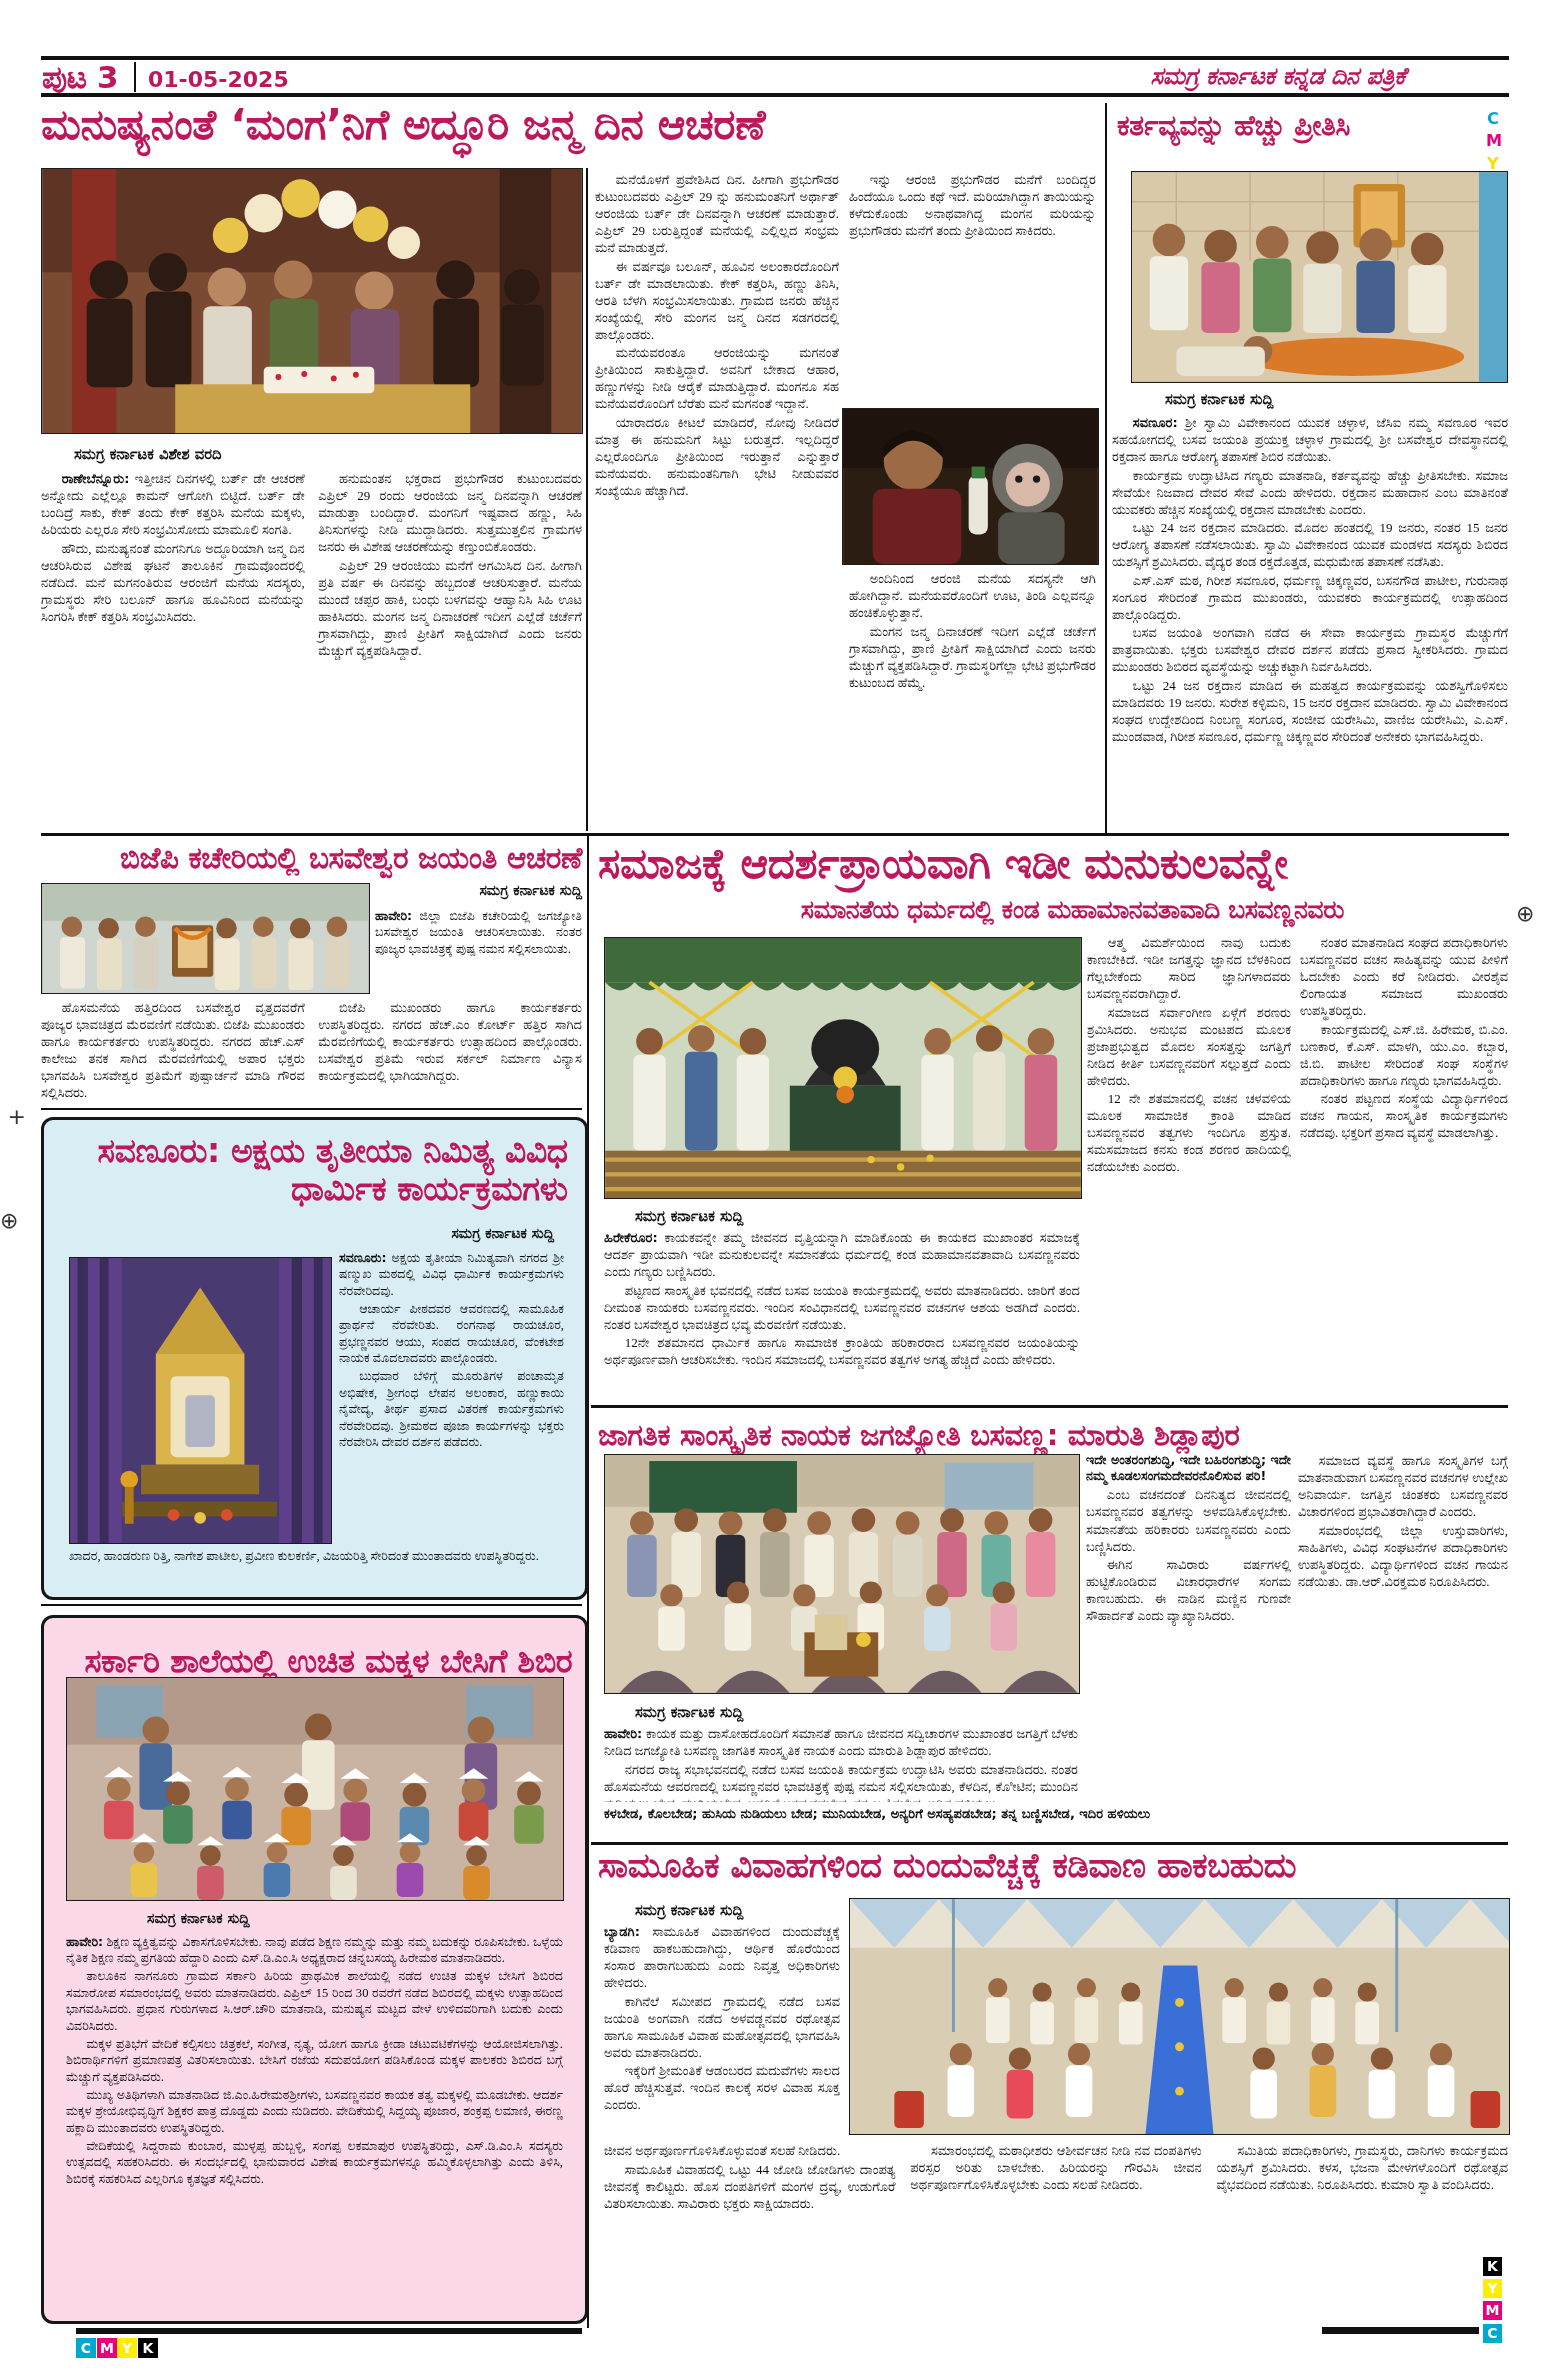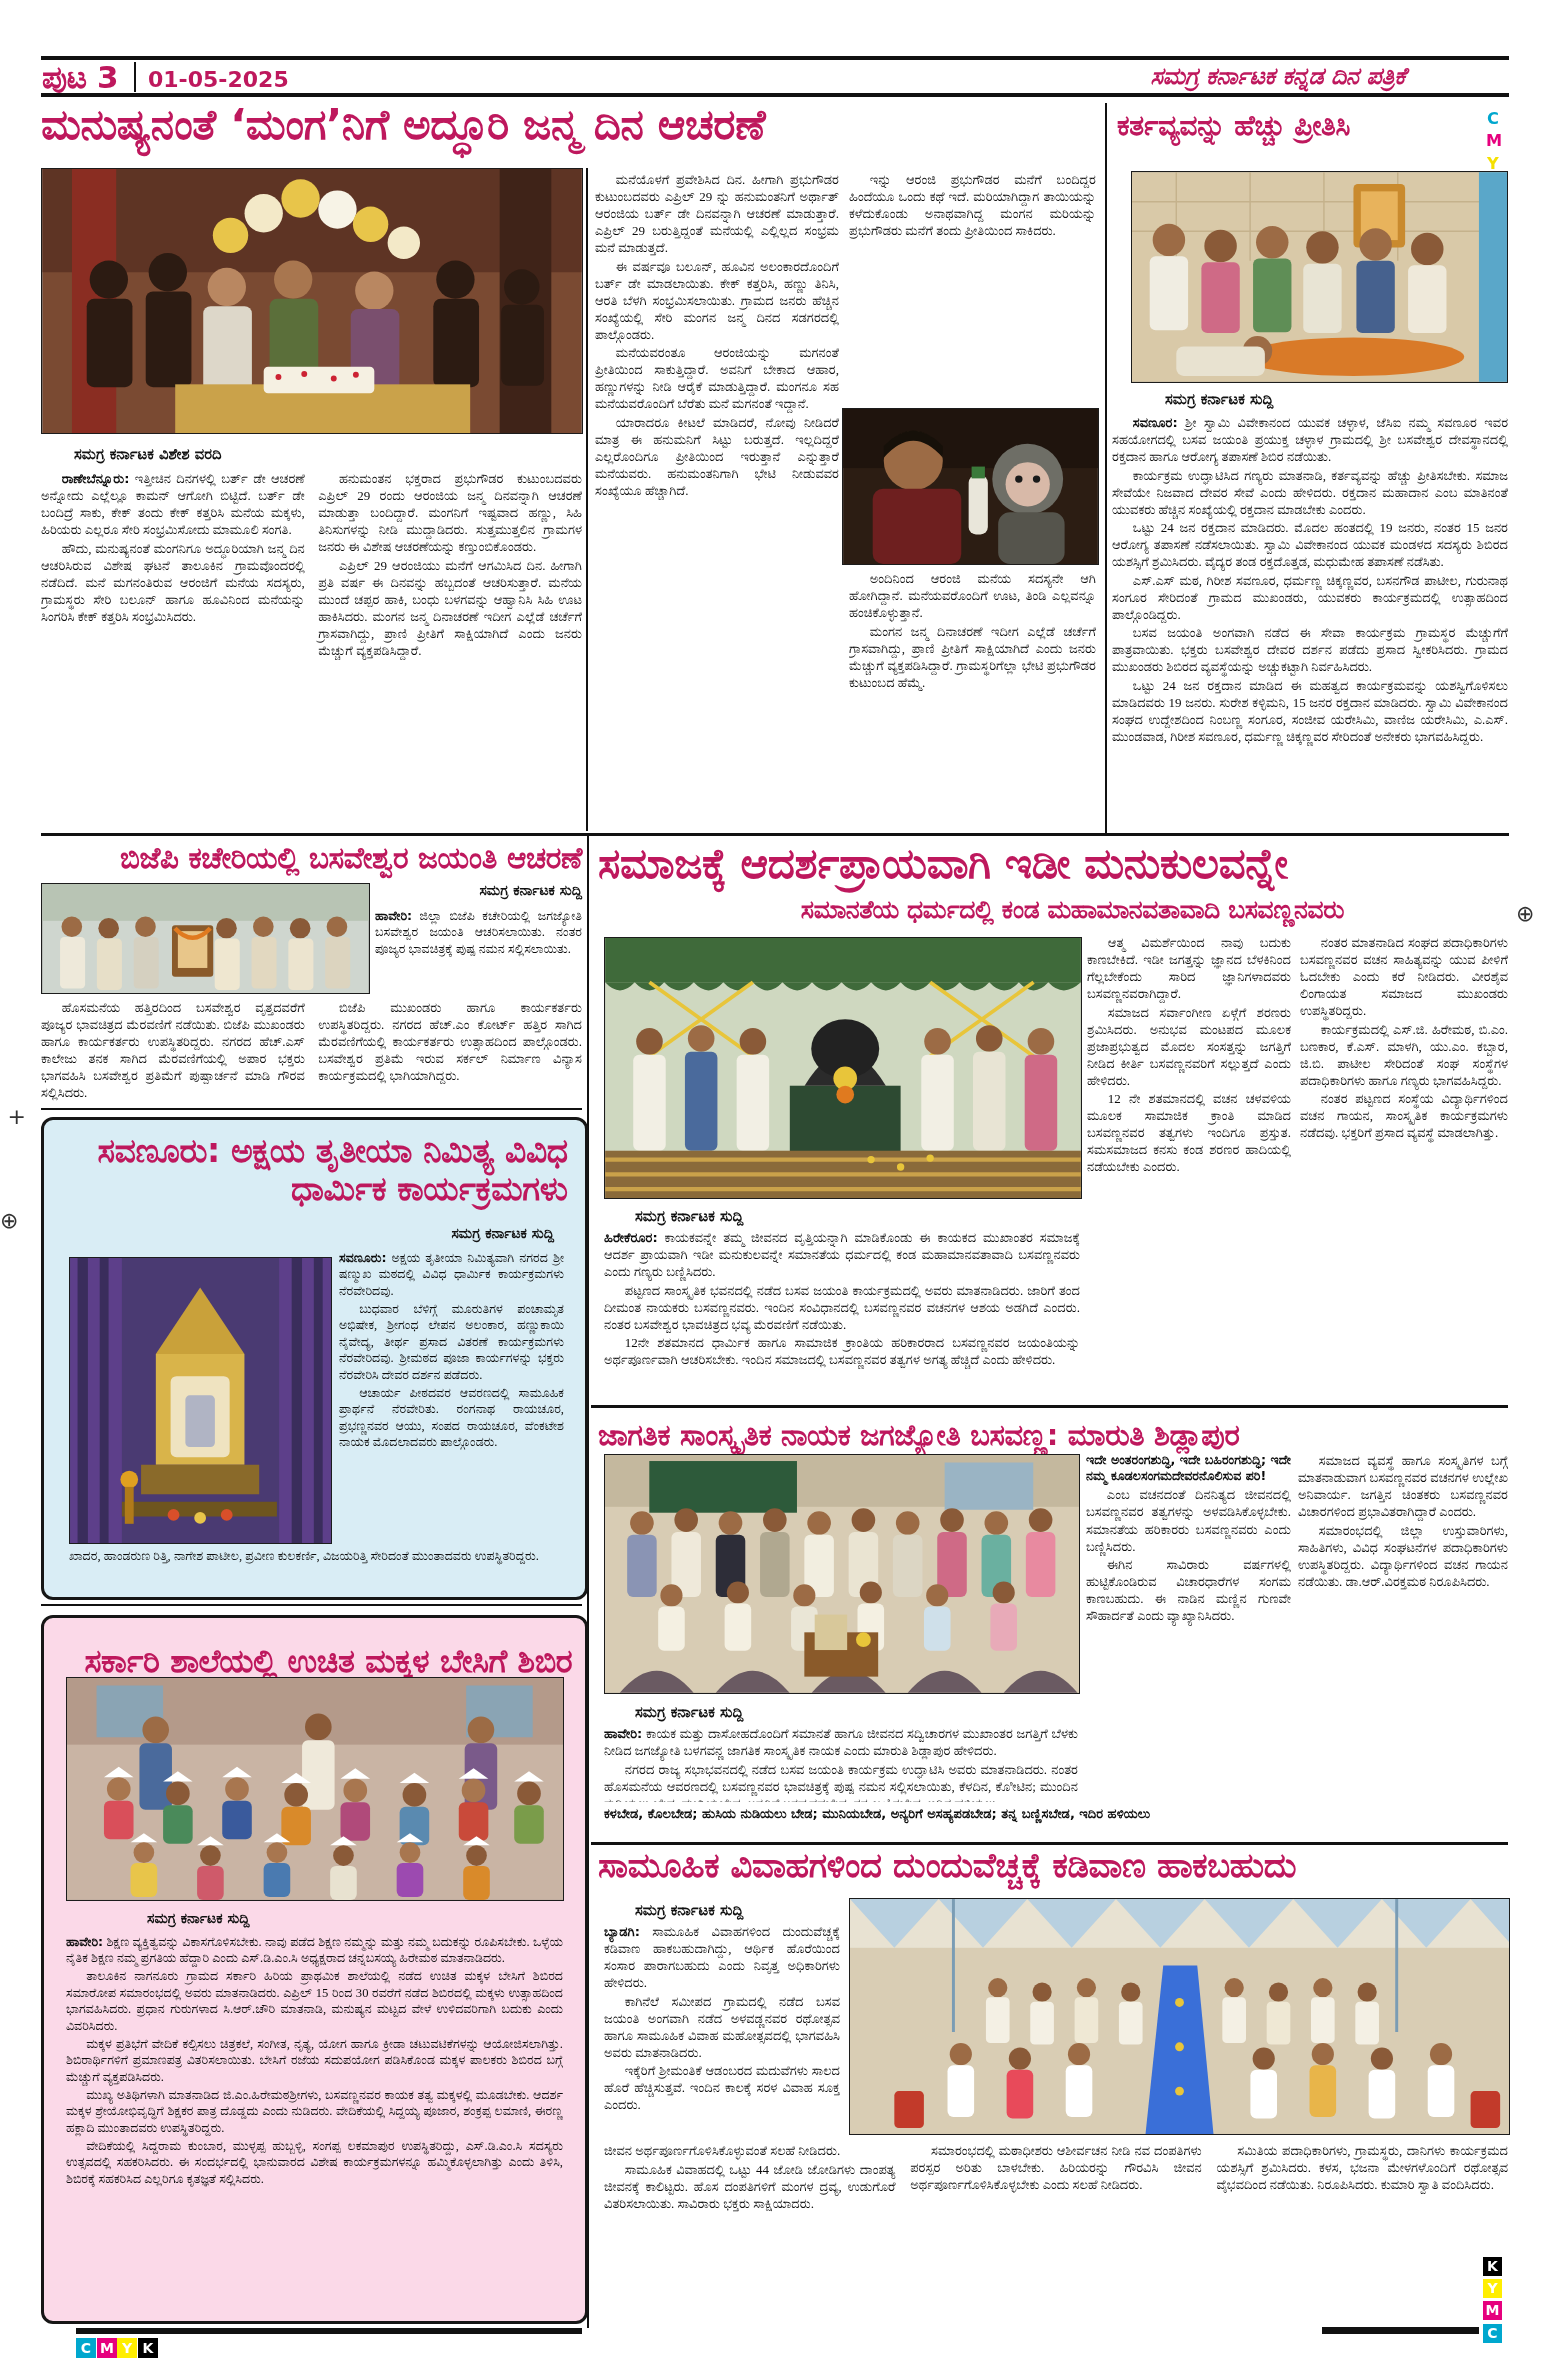--- a/index.html
+++ b/index.html
@@ -230,21 +230,21 @@
         <circle cx="80" cy="300" r="12" fill="#e0a020"></circle>
           <rect x="74" y="310" width="12" height="50" fill="#b07a1a"></rect>
         <circle cx="140" cy="348" r="8" fill="#d94f2a"></circle>
           <circle cx="176" cy="352" r="8" fill="#e8c54a"></circle>
           <circle cx="212" cy="348" r="8" fill="#d94f2a"></circle>
       </svg>
     </div>
 
     <div class="abs body" style="left:295px;top:130px;width:225px;height: 292px;font-size:12.6px;">
       <p class="lead-p" style="text-indent:0;"><b class="dl">ಸವಣೂರು:</b> <span>ಅಕ್ಷಯ ತೃತೀಯಾ ನಿಮಿತ್ಯವಾಗಿ ನಗರದ ಶ್ರೀ ಷಣ್ಮುಖ ಮಠದಲ್ಲಿ ವಿವಿಧ ಧಾರ್ಮಿಕ ಕಾರ್ಯಕ್ರಮಗಳು ನೆರವೇರಿದವು.</span></p>
-      <span><p>ಬುಧವಾರ ಬೆಳಿಗ್ಗೆ ಮೂರುತಿಗಳ ಪಂಚಾಮೃತ ಅಭಿಷೇಕ, ಶ್ರೀಗಂಧ ಲೇಪನ ಅಲಂಕಾರ, ಹಣ್ಣುಕಾಯಿ ನೈವೇದ್ಯ, ತೀರ್ಥ ಪ್ರಸಾದ ವಿತರಣೆ ಕಾರ್ಯಕ್ರಮಗಳು ನೆರವೇರಿದವು. ಶ್ರೀಮಠದ ಪೂಜಾ ಕಾರ್ಯಗಳನ್ನು ಭಕ್ತರು ನೆರವೇರಿಸಿ ದೇವರ ದರ್ಶನ ಪಡೆದರು.</p><p>ಆಚಾರ್ಯ ಪೀಠದವರ ಆವರಣದಲ್ಲಿ ಸಾಮೂಹಿಕ ಪ್ರಾರ್ಥನೆ ನೆರವೇರಿತು. ರಂಗನಾಥ ರಾಯಚೂರ, ಪ್ರಭಣ್ಣನವರ ಆಯು, ಸಂಪದ ರಾಯಚೂರ, ವೆಂಕಟೇಶ ನಾಯಕ ಮೊದಲಾದವರು ಪಾಲ್ಗೊಂಡರು.</p></span>
+      <span><p>ಆಚಾರ್ಯ ಪೀಠದವರ ಆವರಣದಲ್ಲಿ ಸಾಮೂಹಿಕ ಪ್ರಾರ್ಥನೆ ನೆರವೇರಿತು. ರಂಗನಾಥ ರಾಯಚೂರ, ಪ್ರಭಣ್ಣನವರ ಆಯು, ಸಂಪದ ರಾಯಚೂರ, ವೆಂಕಟೇಶ ನಾಯಕ ಮೊದಲಾದವರು ಪಾಲ್ಗೊಂಡರು.</p><p>ಬುಧವಾರ ಬೆಳಿಗ್ಗೆ ಮೂರುತಿಗಳ ಪಂಚಾಮೃತ ಅಭಿಷೇಕ, ಶ್ರೀಗಂಧ ಲೇಪನ ಅಲಂಕಾರ, ಹಣ್ಣುಕಾಯಿ ನೈವೇದ್ಯ, ತೀರ್ಥ ಪ್ರಸಾದ ವಿತರಣೆ ಕಾರ್ಯಕ್ರಮಗಳು ನೆರವೇರಿದವು. ಶ್ರೀಮಠದ ಪೂಜಾ ಕಾರ್ಯಗಳನ್ನು ಭಕ್ತರು ನೆರವೇರಿಸಿ ದೇವರ ದರ್ಶನ ಪಡೆದರು.</p></span>
     </div>
     <div class="abs body" style="left:25px;top:428px;width:496px;height:41px;font-size:12.6px;">ಖಾದರ, ಹಾಂಡರುಣ ರಿತ್ತಿ, ನಾಗೇಶ ಪಾಟೀಲ, ಪ್ರವೀಣ ಕುಲಕರ್ಣಿ, ವಿಜಯರಿತ್ತಿ ಸೇರಿದಂತೆ ಮುಂತಾದವರು ಉಪಸ್ಥಿತರಿದ್ದರು.</div>
   </div>
 
   <div class="abs hr" style="left:41px;top:1604px;width:541px;height:2.2px;"></div>
 
   <div class="abs boxed" style="left:41px;top:1615px;width:541px;height:703px;background:#fbd9e8;">
     <div class="abs hl center" style="left:13.3px;top:27px;width:515px;font-size:32px;">ಸರ್ಕಾರಿ ಶಾಲೆಯಲ್ಲಿ ಉಚಿತ ಮಕ್ಕಳ ಬೇಸಿಗೆ ಶಿಬಿರ</div>
 
     <div class="abs photo" style="left:22px;top:59px;width:496px;height:222px;">
@@ -471,21 +471,21 @@
   <div class="abs body" style="left:1086px;top:1452px;width:205px;height:387px;">
     <p class="lead-p boldpara" style="text-indent:0;font-size:12.6px;">ಇದೇ ಅಂತರಂಗಶುದ್ಧಿ, ಇದೇ ಬಹಿರಂಗಶುದ್ಧಿ; ಇದೇ ನಮ್ಮ ಕೂಡಲಸಂಗಮದೇವರನೊಲಿಸುವ ಪರಿ!</p>
     <span><p>ಎಂಬ ವಚನದಂತೆ ದಿನನಿತ್ಯದ ಜೀವನದಲ್ಲಿ ಬಸವಣ್ಣನವರ ತತ್ವಗಳನ್ನು ಅಳವಡಿಸಿಕೊಳ್ಳಬೇಕು. ಸಮಾನತೆಯ ಹರಿಕಾರರು ಬಸವಣ್ಣನವರು ಎಂದು ಬಣ್ಣಿಸಿದರು.</p><p>ಈಗಿನ ಸಾವಿರಾರು ವರ್ಷಗಳಲ್ಲಿ ಹುಟ್ಟಿಕೊಂಡಿರುವ ವಿಚಾರಧಾರೆಗಳ ಸಂಗಮ ಕಾಣಬಹುದು. ಈ ನಾಡಿನ ಮಣ್ಣಿನ ಗುಣವೇ ಸೌಹಾರ್ದತೆ ಎಂದು ವ್ಯಾಖ್ಯಾನಿಸಿದರು.</p></span>
   </div>
   <div class="abs body" style="left:1298px;top:1452px;width:210px;height:387px;">
     <span><p>ಸಮಾಜದ ವ್ಯವಸ್ಥೆ ಹಾಗೂ ಸಂಸ್ಕೃತಿಗಳ ಬಗ್ಗೆ ಮಾತನಾಡುವಾಗ ಬಸವಣ್ಣನವರ ವಚನಗಳ ಉಲ್ಲೇಖ ಅನಿವಾರ್ಯ. ಜಗತ್ತಿನ ಚಿಂತಕರು ಬಸವಣ್ಣನವರ ವಿಚಾರಗಳಿಂದ ಪ್ರಭಾವಿತರಾಗಿದ್ದಾರೆ ಎಂದರು.</p><p>ಸಮಾರಂಭದಲ್ಲಿ ಜಿಲ್ಲಾ ಉಸ್ತುವಾರಿಗಳು, ಸಾಹಿತಿಗಳು, ವಿವಿಧ ಸಂಘಟನೆಗಳ ಪದಾಧಿಕಾರಿಗಳು ಉಪಸ್ಥಿತರಿದ್ದರು. ವಿದ್ಯಾರ್ಥಿಗಳಿಂದ ವಚನ ಗಾಯನ ನಡೆಯಿತು. ಡಾ.ಆರ್.ವಿರಕ್ತಮಠ ನಿರೂಪಿಸಿದರು.</p></span>
   </div>
 
   <div class="abs byline" style="left:635px;top:1703px;">ಸಮಗ್ರ ಕರ್ನಾಟಕ ಸುದ್ದಿ</div>
   <div class="abs body" style="left:604px;top:1725px;width:474px;height:77px;">
-    <p class="lead-p" style="text-indent:0;"><b class="dl">ಹಾವೇರಿ:</b> <span>ಕಾಯಕ ಮತ್ತು ದಾಸೋಹದೊಂದಿಗೆ ಸಮಾನತೆ ಹಾಗೂ ಜೀವನದ ಸದ್ವಿಚಾರಗಳ ಮುಖಾಂತರ ಜಗತ್ತಿಗೆ ಬೆಳಕು ನೀಡಿದ ಜಗಜ್ಯೋತಿ ಬಳಗವನ್ಣ ಜಾಗತಿಕ ಸಾಂಸ್ಕೃತಿಕ ನಾಯಕ ಎಂದು ಮಾರುತಿ ಶಿಡ್ಲಾಪುರ ಹೇಳಿದರು.</span></p>
+    <p class="lead-p" style="text-indent:0;"><b class="dl">ಹಾವೇರಿ:</b> <span>ಕಾಯಕ ಮತ್ತು ದಾಸೋಹದೊಂದಿಗೆ ಸಮಾನತೆ ಹಾಗೂ ಜೀವನದ ಸದ್ವಿಚಾರಗಳ ಮುಖಾಂತರ ಜಗತ್ತಿಗೆ ಬೆಳಕು ನೀಡಿದ ಜಗಜ್ಯೋತಿ ಬಸವಣ್ಣ ಜಾಗತಿಕ ಸಾಂಸ್ಕೃತಿಕ ನಾಯಕ ಎಂದು ಮಾರುತಿ ಶಿಡ್ಲಾಪುರ ಹೇಳಿದರು.</span></p>
     <span><p>ನಗರದ ರಾಜ್ಯ ಸಭಾಭವನದಲ್ಲಿ ನಡೆದ ಬಸವ ಜಯಂತಿ ಕಾರ್ಯಕ್ರಮ ಉದ್ಘಾಟಿಸಿ ಅವರು ಮಾತನಾಡಿದರು. ನಂತರ ಹೊಸಮನೆಯ ಆವರಣದಲ್ಲಿ ಬಸವಣ್ಣನವರ ಭಾವಚಿತ್ರಕ್ಕೆ ಪುಷ್ಪ ನಮನ ಸಲ್ಲಿಸಲಾಯಿತು, ಕೆಳದಿನ, ಕೊೀಟಿನ; ಮುಂದಿನ ನುಡಿಯಲು ಬೇಡ; ಮುನಿಯಬೇಡ, ಅನ್ಯರಿಗೆ ಅಸಹ್ಯಪಡಬೇಡ; ತನ್ನ ಬಣ್ಣಿಸಬೇಡ, ಇದಿರ ಹಳಿಯಲು</p></span>
   </div>
   <div class="abs body boldpara" style="left:604px;top:1805px;width:665px;height:34px;font-size:13px;">ಕಳಬೇಡ, ಕೊಲಬೇಡ; ಹುಸಿಯ ನುಡಿಯಲು ಬೇಡ; ಮುನಿಯಬೇಡ, ಅನ್ಯರಿಗೆ ಅಸಹ್ಯಪಡಬೇಡ; ತನ್ನ ಬಣ್ಣಿಸಬೇಡ, ಇದಿರ ಹಳಿಯಲು</div>
 
   <div class="abs hr" style="left:591px;top:1842px;width:917px;height:3px;"></div>
 
   <div class="abs hl" style="left:598px;top:1848px;width:910px;font-size:34px;">ಸಾಮೂಹಿಕ ವಿವಾಹಗಳಿಂದ ದುಂದುವೆಚ್ಚಕ್ಕೆ ಕಡಿವಾಣ ಹಾಕಬಹುದು</div>
 
   <div class="abs byline" style="left:635px;top:1901px;">ಸಮಗ್ರ ಕರ್ನಾಟಕ ಸುದ್ದಿ</div>
   <div class="abs body" style="left:604px;top:1923px;width:236px;height:213px;">

